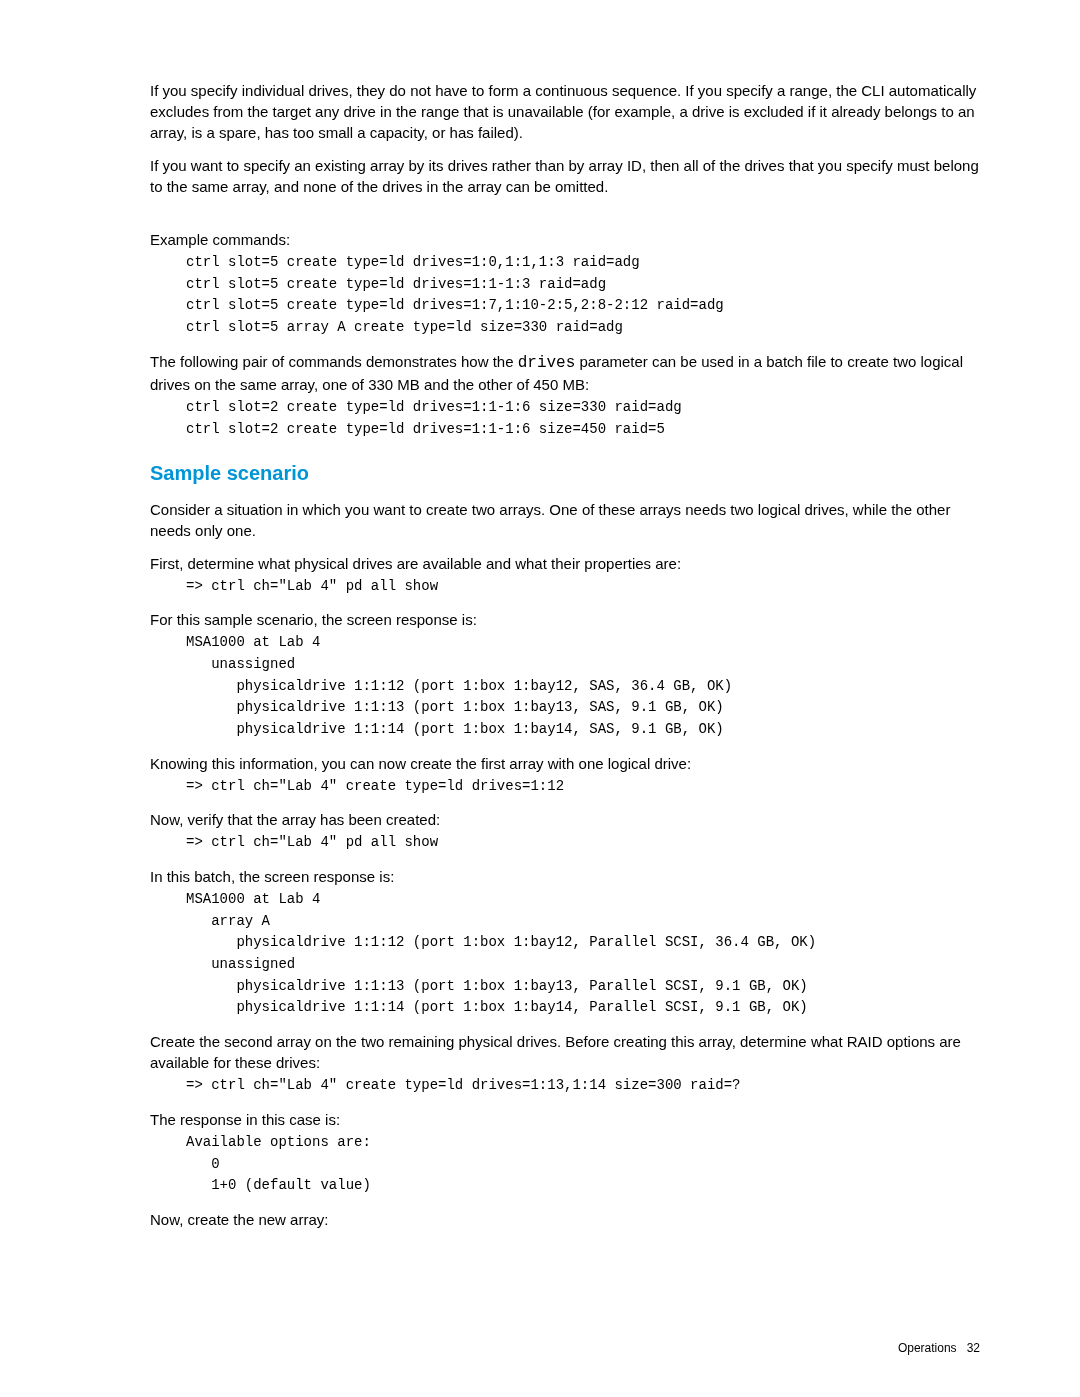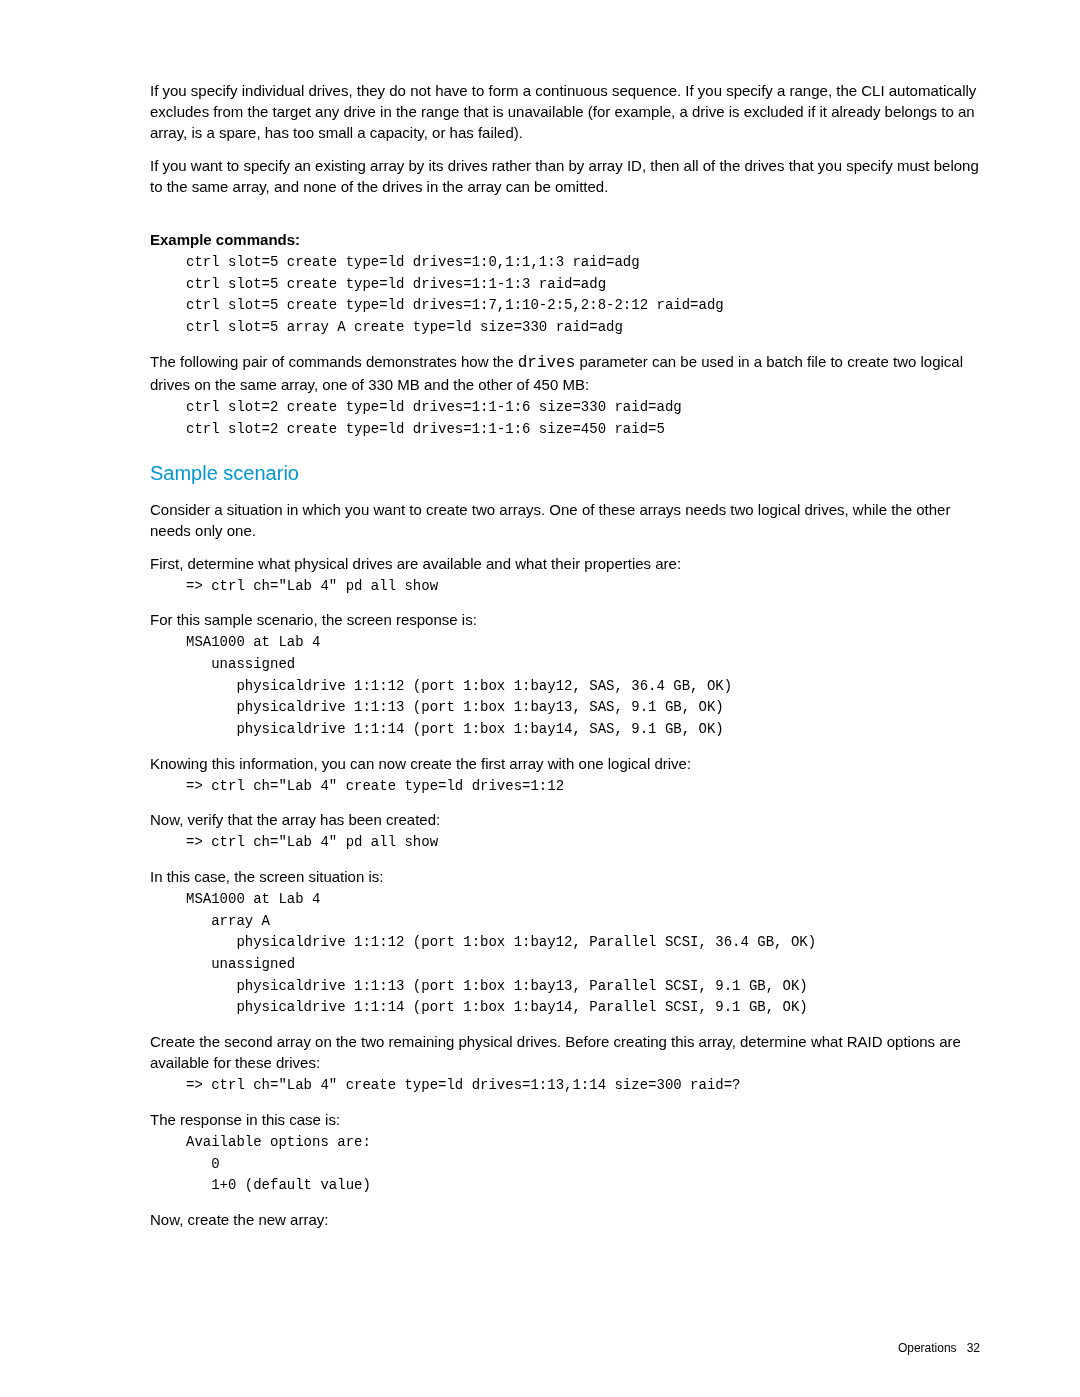--- a/index.html
+++ b/index.html
@@ -15,39 +15,39 @@
     width: 1080px;
     min-height: 1397px;
     padding: 80px 100px 40px 150px;
     box-sizing: border-box;
     position: relative;
   }
   p {
     margin: 0 0 12px 0;
   }
   .bold {
-    font-weight: bold;
+    font-weight: normal;
     margin-top: 32px;
   }
   pre, .mono {
     font-family: Liberation Mono, monospace;
     font-size: 14px;
     line-height: 1.55;
     white-space: pre;
   }
   .code-block {
     margin: 2px 0 12px 36px;
   }
   .inline-code {
     font-family: "Courier New", Courier, monospace;
     font-size: 16px;
   }
   h2.section {
     color: #0096d6;
-    font-weight: normal;
+    font-weight: bold;
     font-size: 20px;
     margin: 18px 0 12px 0;
   }
   .para-group {
     margin-bottom: 10px;
   }
   .label-line {
     margin-bottom: 2px;
   }
   .footer {
@@ -104,21 +104,21 @@
     <p class="label-line">Knowing this information, you can now create the first array with one logical drive:</p>
     <pre class="code-block">=&gt; ctrl ch="Lab 4" create type=ld drives=1:12</pre>
   </div>
 
   <div class="para-group">
     <p class="label-line">Now, verify that the array has been created:</p>
     <pre class="code-block">=&gt; ctrl ch="Lab 4" pd all show</pre>
   </div>
 
   <div class="para-group">
-    <p class="label-line">In this case, the screen situation is:</p>
+    <p class="label-line">In this batch, the screen response is:</p>
     <pre class="code-block">MSA1000 at Lab 4
    array A
       physicaldrive 1:1:12 (port 1:box 1:bay12, Parallel SCSI, 36.4 GB, OK)
    unassigned
       physicaldrive 1:1:13 (port 1:box 1:bay13, Parallel SCSI, 9.1 GB, OK)
       physicaldrive 1:1:14 (port 1:box 1:bay14, Parallel SCSI, 9.1 GB, OK)</pre>
   </div>
 
   <div class="para-group">
     <p class="label-line">Create the second array on the two remaining physical drives. Before creating this array, determine what RAID options are available for these drives:</p>

